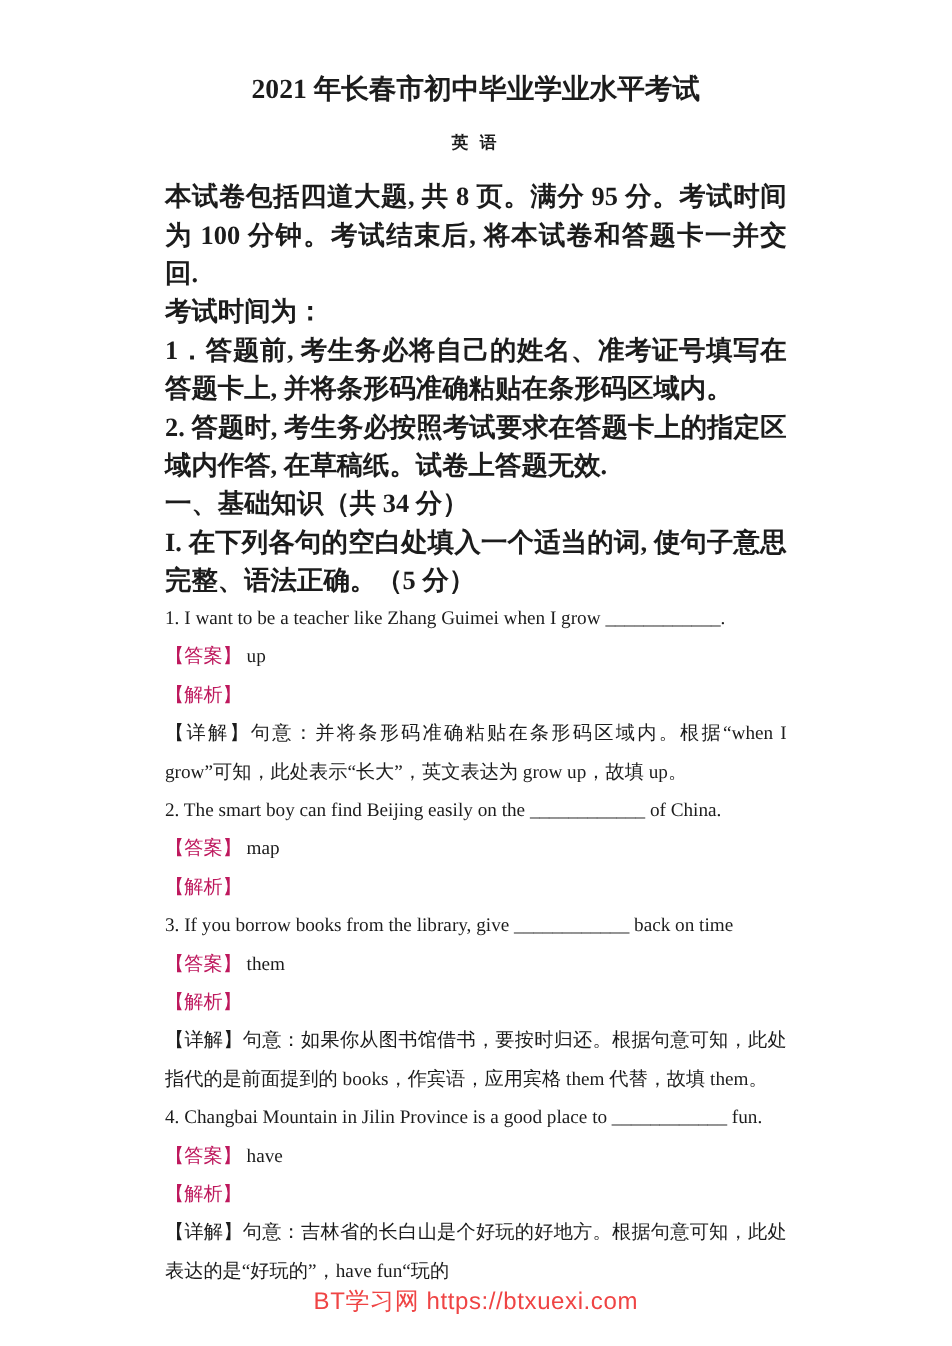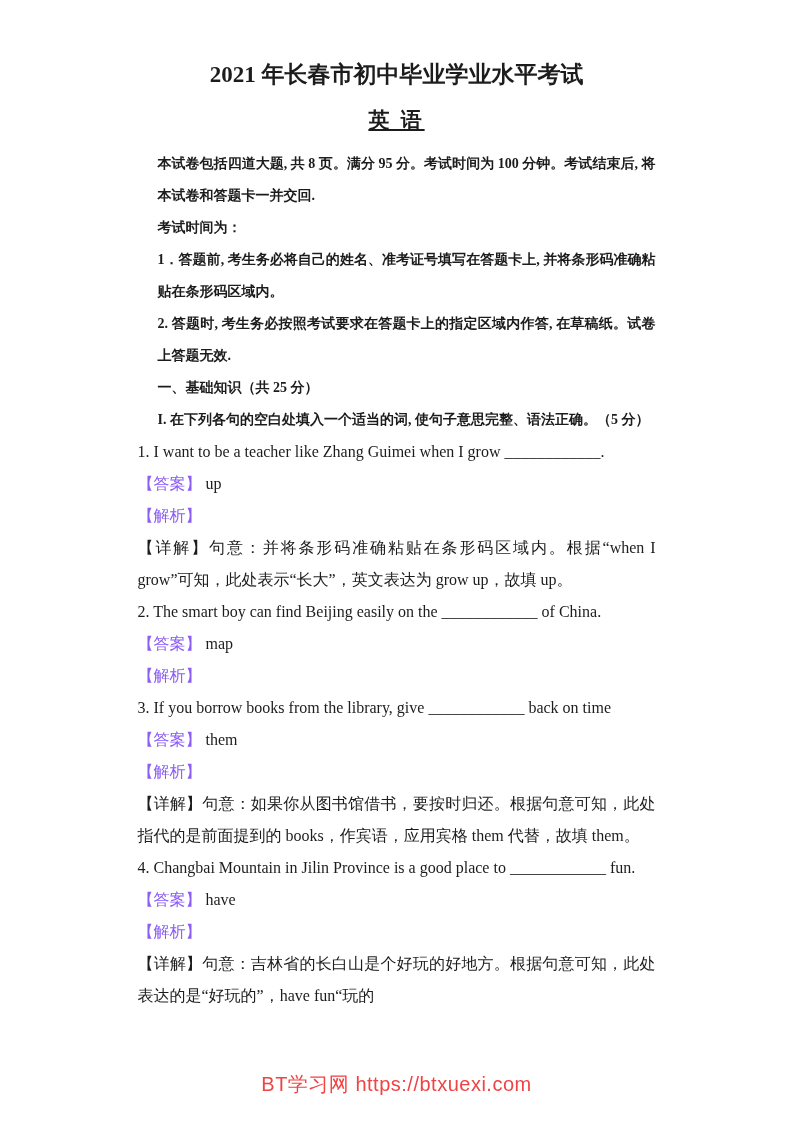--- a/index.html
+++ b/index.html
@@ -19,29 +19,28 @@
   .title {
     margin: 0 0 16px 0;
     text-align: center;
     font-size: 23px;
     font-weight: bold;
     line-height: 30px;
   }
   .subject {
     margin: 0 0 14px 0;
     text-align: center;
-    font-size: 21px;
+    font-size: 14px;
     font-weight: bold;
     line-height: 28px;
     letter-spacing: 3px;
-    text-decoration: underline;
   }
   p { margin: 0; line-height: 32px; text-align: justify; }
-  .bold { font-weight: bold; font-size: 14px; margin-left: 20px; }
-  .blue { color: #8b5cf6; }
+  .bold { font-weight: bold; font-size: 22px; }
+  .blue { color: #be185d; }
   .answer-value { padding-left: 4px; }
   .footer {
     position: absolute;
     left: 0;
     bottom: 24px;
     width: 100%;
     text-align: center;
     font-family: "Liberation Sans", "DejaVu Sans", sans-serif;
     font-size: 20px;
     color: #ef4444;
@@ -55,21 +54,21 @@
 
   <h1 class="title">2021 年长春市初中毕业学业水平考试</h1>
   <h2 class="subject">英 语</h2>
 
   <p class="bold">本试卷包括四道大题, 共 8 页。满分 95 分。考试时间为 100 分钟。考试结束后, 将本试卷和答题卡一并交回.</p>
 
   <p class="bold">考试时间为：</p>
   <p class="bold">1．答题前, 考生务必将自己的姓名、准考证号填写在答题卡上, 并将条形码准确粘贴在条形码区域内。</p>
   <p class="bold">2. 答题时, 考生务必按照考试要求在答题卡上的指定区域内作答, 在草稿纸。试卷上答题无效.</p>
 
-  <p class="bold">一、基础知识（共 25 分）</p>
+  <p class="bold">一、基础知识（共 34 分）</p>
   <p class="bold">I. 在下列各句的空白处填入一个适当的词, 使句子意思完整、语法正确。（5 分）</p>
 
   <div>
     <p>1. I want to be a teacher like Zhang Guimei when I grow ____________.</p>
     <p><span class="blue">【答案】</span><span class="answer-value">up</span></p>
     <p class="blue">【解析】</p>
     <p><span>【详解】</span><span>句意：并将条形码准确粘贴在条形码区域内。根据“when I grow”可知，此处表示“长大”，英文表达为 grow up，故填 up。</span></p>
   </div>
 
   <div>

